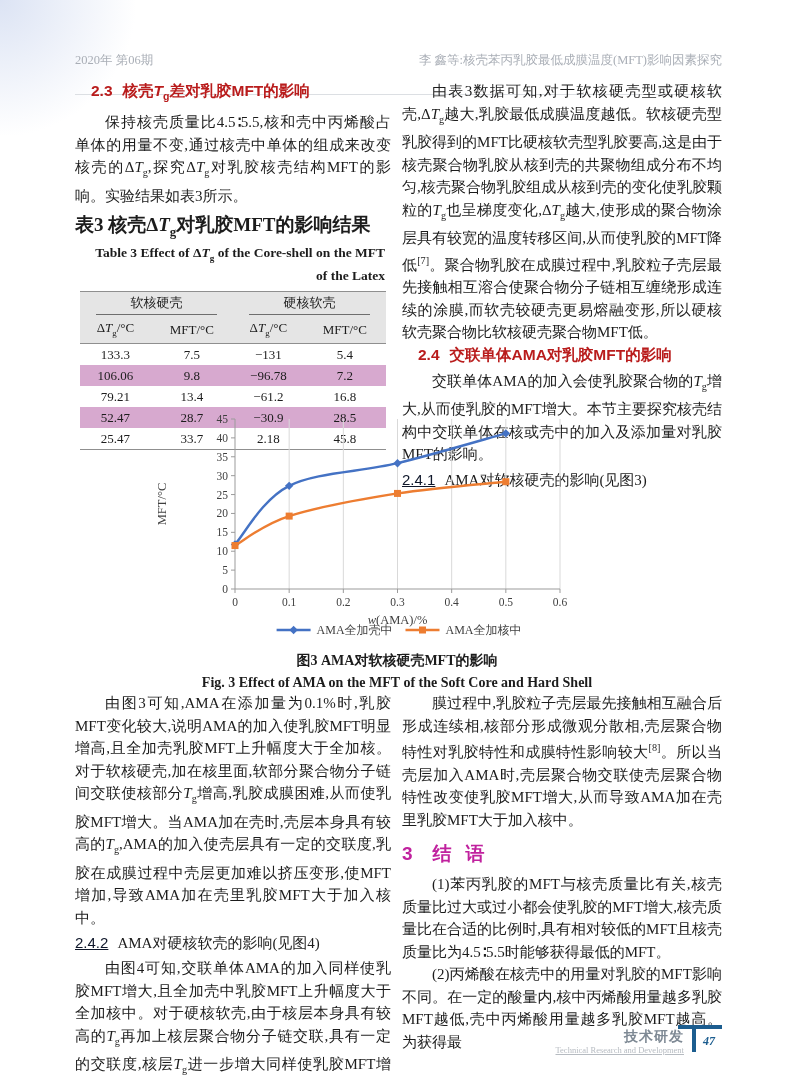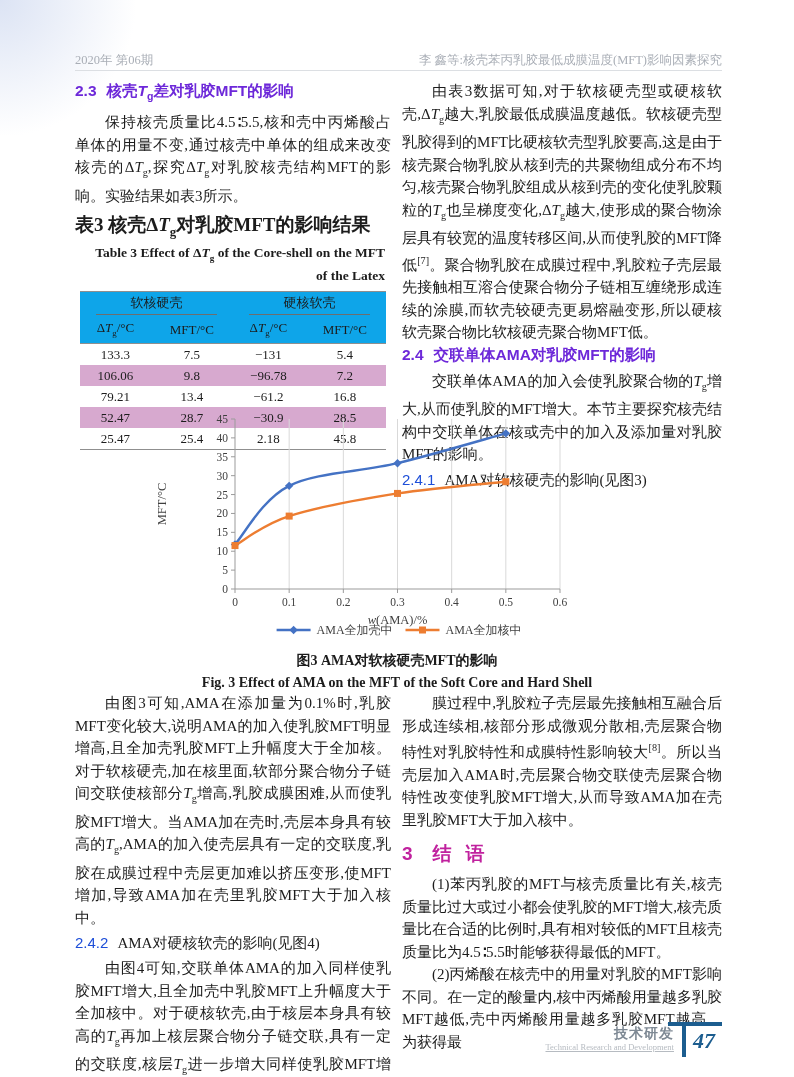--- a/index.html
+++ b/index.html
@@ -3,62 +3,62 @@
 <meta charset="utf-8">
 <style>
   html,body{margin:0;padding:0;}
   .page{position:relative;width:794px;height:1077px;background:#ffffff;overflow:hidden;
         font-family:"Liberation Serif","DejaVu Serif",serif;color:#1c1c1c;}
   .page::before{content:'';position:absolute;left:0;top:0;width:260px;height:200px;
         background:radial-gradient(circle 190px at 0 0, rgba(208,218,240,.75), rgba(208,218,240,0) 72%);
         pointer-events:none;}
   
   .hdr{position:absolute;left:75px;right:72px;top:52px;display:flex;justify-content:space-between;
-       font-size:12.5px;color:#a9aeb6;padding-bottom:1px;border-bottom:1px solid #dcdfe3;}
+       font-size:12.5px;color:#a9aeb6;padding-bottom:25px;border-bottom:1px solid #dcdfe3;}
   
   .col{position:absolute;width:316px;font-size:15px;line-height:22.5px;text-align:justify;}
   .lt{left:75px;top:80px;}
   .rt{left:402px;top:80px;width:320px;}
   .lb{left:75px;top:692px;}
   .rb{left:402px;top:692px;width:320px;}
   .col p{margin:0;text-indent:2em;}
-  h2.sec{margin:0 0 4px 0;font-family:"Liberation Sans","DejaVu Sans",sans-serif;
-         font-size:15.5px;font-weight:bold;color:#6d28d9;text-align:left;line-height:22px;}
+  h2.sec{margin:0 0 4px 16px;font-family:"Liberation Sans","DejaVu Sans",sans-serif;
+         font-size:15.5px;font-weight:bold;color:#b91c1c;text-align:left;line-height:22px;}
   h2.sec .num{margin-right:10px;}
   h3.sub{margin:2px 0;font-weight:normal;font-size:15px;line-height:23px;text-align:left;}
-  h3.sub .num{color:#1d4ed8;font-family:"Liberation Sans","DejaVu Sans",sans-serif;margin-right:9px;}
+  h3.sub .num{color:#0f172a;font-family:"Liberation Sans","DejaVu Sans",sans-serif;margin-right:9px;text-decoration:underline;}
   h2.big{margin:10px 0 6px 0;font-family:"Liberation Sans","DejaVu Sans",sans-serif;
          font-size:19px;font-weight:bold;color:#c0219e;text-align:left;line-height:26px;}
   h2.big .num{margin-right:20px;}
   h2.big .t2{letter-spacing:14px;}
   sub{font-size:68%;}
   sup{font-size:68%;}
   
   .tbl-title-cn{margin-top:9px;font-weight:bold;font-size:19px;line-height:18px;text-indent:0;}
   .tbl-title-en{margin:3px 6px 6px 6px;text-align:right;font-weight:bold;font-size:13.5px;line-height:18px;text-indent:0;}
   table.t3{width:306px;margin:0 auto;border-collapse:collapse;font-size:13px;line-height:16px;
            border-top:1px solid #8f8f8f;border-bottom:1px solid #8f8f8f;}
   table.t3 th,table.t3 td{font-weight:normal;text-align:center;padding:2.5px 2px;}
-  table.t3 thead tr{background:#0ea5e9;}
+  table.t3 thead tr{background:#e5e5e5;}
   table.t3 thead tr.chr{border-bottom:1px solid #8f8f8f;}
   table.t3 tbody tr:nth-child(even){background:#d7a9cf;}
   .grp{display:block;border-bottom:1px solid #6e6e6e;padding:1px 0 3px 0;margin:0 14px;}
   
   .fig{position:absolute;left:0;top:413px;width:794px;margin:0;}
   #chart{margin-left:150px;width:505px;height:235px;}
   .figcap{text-align:center;margin-top:3px;font-weight:bold;font-size:14px;line-height:19px;}
   
   .ftr{position:absolute;right:72px;bottom:20px;display:flex;align-items:flex-start;}
   .f-labels{text-align:right;line-height:1.05;margin-right:6px;padding-bottom:2px;}
   .f-cn{font-family:"Liberation Sans","DejaVu Sans",sans-serif;font-weight:bold;font-size:14px;
         color:#7e8994;letter-spacing:1px;}
   .f-en{font-size:8.5px;color:#b6bbc1;margin-top:2px;text-decoration:underline;}
   .f-page{position:relative;border-left:4px solid #1c5d8f;padding:2px 7px 3px 7px;margin-left:2px;}
   .f-page::before{content:'';position:absolute;top:-4px;left:-18px;right:0;height:4px;background:#1c5d8f;}
-  .f-page span{font-style:italic;font-weight:bold;font-size:22px;color:#1c5d8f;}
+  .f-page span{font-style:italic;font-weight:bold;font-size:12px;color:#1c5d8f;}
 </style>
 </head>
 <body>
 
 <div class="page">
 
   <div class="hdr">
     <span>2020年  第06期</span>
     <span>李  鑫等:核壳苯丙乳胶最低成膜温度(MFT)影响因素探究</span>
   </div>
@@ -105,21 +105,21 @@
             <td>16.8</td>
           </tr>
           <tr>
             <td>52.47</td>
             <td>28.7</td>
             <td>−30.9</td>
             <td>28.5</td>
           </tr>
           <tr>
             <td>25.47</td>
-            <td>25.4</td>
+            <td>33.7</td>
             <td>2.18</td>
             <td>45.8</td>
           </tr>
         </tbody>
     </table>
   </section>
 
   <section class="col rt">
     <p>由表3数据可知,对于软核硬壳型或硬核软壳,Δ<i>T</i><sub>g</sub>越大,乳胶最低成膜温度越低。软核硬壳型乳胶得到的MFT比硬核软壳型乳胶要高,这是由于核壳聚合物乳胶从核到壳的共聚物组成分布不均匀,核壳聚合物乳胶组成从核到壳的变化使乳胶颗粒的<i>T</i><sub>g</sub>也呈梯度变化,Δ<i>T</i><sub>g</sub>越大,使形成的聚合物涂层具有较宽的温度转移区间,从而使乳胶的MFT降低<sup>[7]</sup>。聚合物乳胶在成膜过程中,乳胶粒子壳层最先接触相互溶合使聚合物分子链相互缠绕形成连续的涂膜,而软壳较硬壳更易熔融变形,所以硬核软壳聚合物比软核硬壳聚合物MFT低。</p>
     <h2 class="sec"><span class="num">2.4</span><span>交联单体AMA对乳胶MFT的影响</span></h2>

